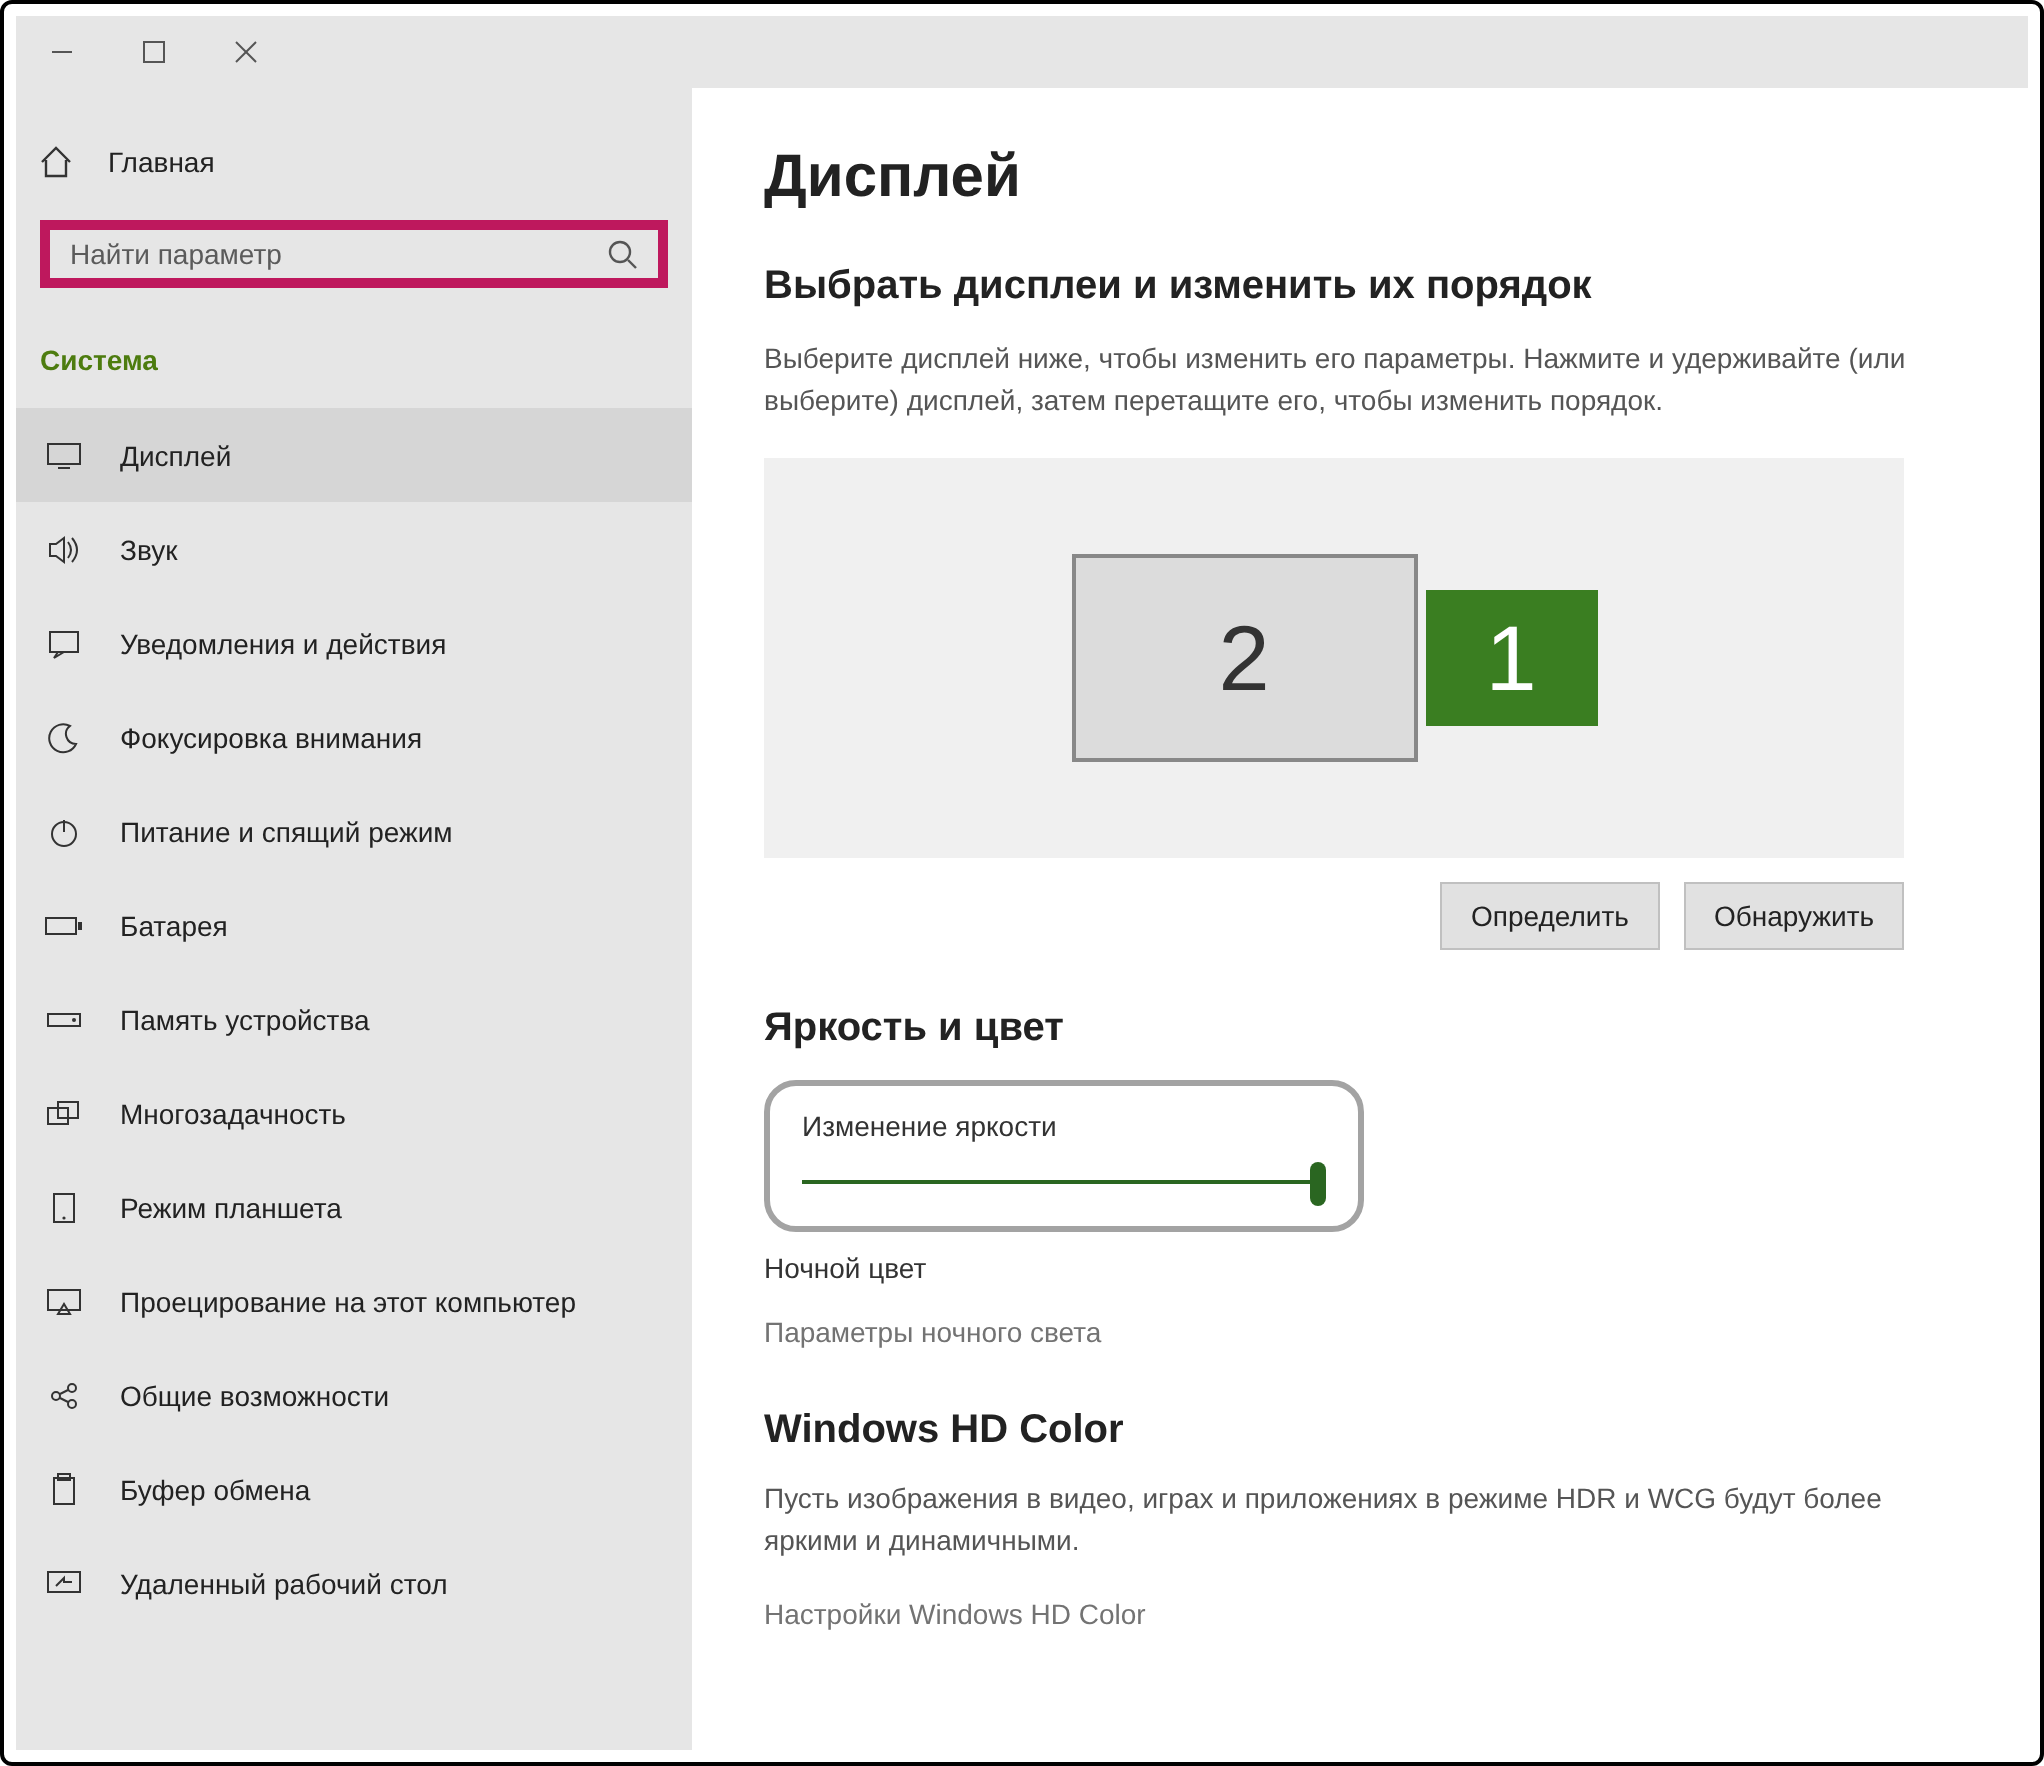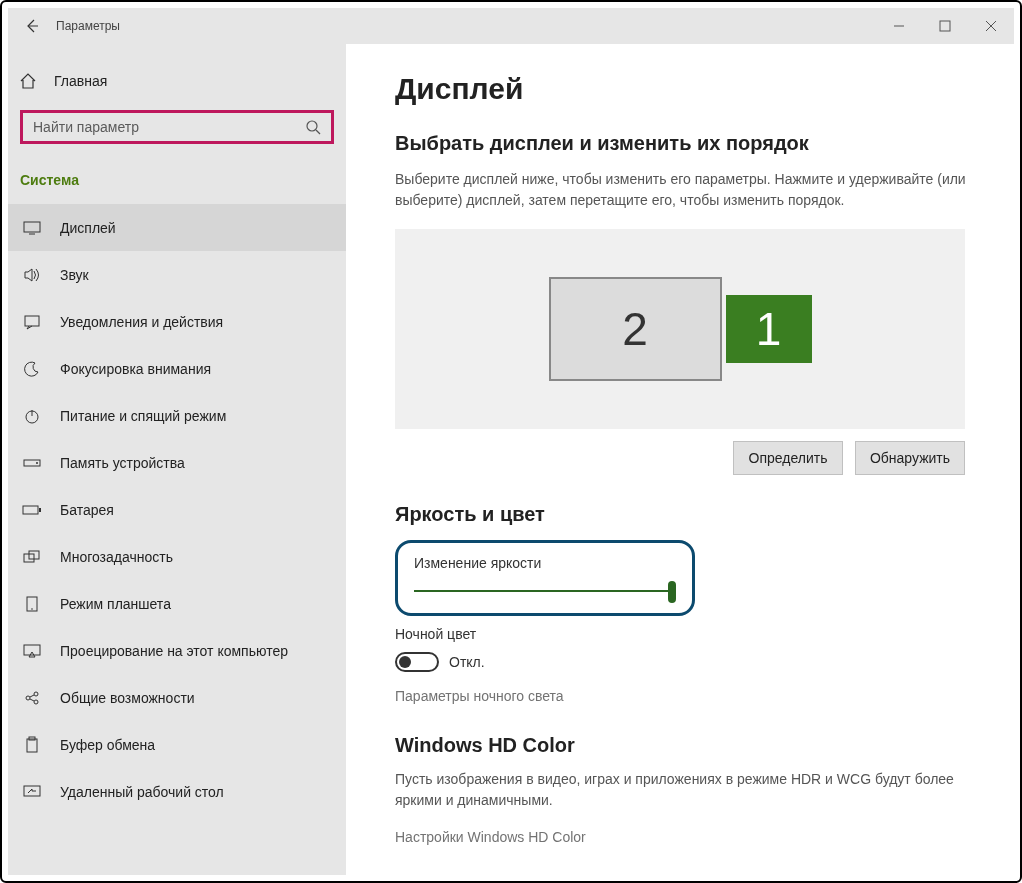--- a/index.html
+++ b/index.html
@@ -6,74 +6,65 @@
   body { font-family: "Segoe UI", Tahoma, sans-serif; background: #fff; }
   .frame { width: 1022px; height: 883px; border: 2px solid #000; border-radius: 6px; position: relative; overflow: hidden; }
   .window { position: absolute; inset: 6px; background: #fff; display: flex; flex-direction: column; }
   .titlebar { height: 36px; display: flex; align-items: center; justify-content: space-between; background: #e6e6e6; }
   .titlebar-left { display: flex; align-items: center; height: 100%; }
   .back-btn { width: 48px; height: 100%; display: flex; align-items: center; justify-content: center; color: #333; }
   .app-title { font-size: 12px; color: #444; }
   .win-controls { display: flex; }
   .win-btn { width: 46px; height: 36px; display: flex; align-items: center; justify-content: center; }
   .win-btn svg { stroke: #555; }
-  .body { flex: 1; display: flex; overflow: hidden; gap: 13px; }
+  .body { flex: 1; display: flex; overflow: hidden; }
   .sidebar { width: 338px; background: #e6e6e6; padding: 18px 0 0 0; overflow-y: auto; }
   .home { display: flex; align-items: center; gap: 16px; padding: 10px 8px 10px 10px; margin: 0 0 10px 0; }
   .home .icon { width: 20px; display:flex; justify-content:center; }
   .home .lbl { font-size: 14px; color: #222; }
-  .search { margin: 6px 12px 18px 12px; height: 34px; border: 3px solid #be185d; background: #e6e6e6; display: flex; align-items: center; padding: 0 10px; }
+  .search { margin: 6px 12px 18px 12px; height: 34px; border: 5px solid #be185d; background: #e6e6e6; display: flex; align-items: center; padding: 0 10px; }
   .search input { flex: 1; border: none; outline: none; background: transparent; font-size: 14px; color: #333; }
   .search input::placeholder { color: #5b5b5b; }
   .search .mag { color: #555; }
   .category { font-size: 14px; font-weight: 600; color: #4d7c0f; padding: 10px 12px 16px 12px; }
   .navlist { list-style: none; }
   .navitem { display: flex; align-items: center; gap: 18px; height: 47px; padding: 0 0 0 14px; font-size: 14px; color: #222; }
   .navitem.selected { background: #d6d6d6; }
   .navitem .icon { width: 20px; display: flex; justify-content: center; color: #333; }
   .content { flex: 1; padding: 28px 36px 20px 36px; overflow-y: auto; }
   h1.page { font-size: 30px; font-weight: 600; color: #222; margin-bottom: 26px; }
   h2.sect { font-size: 20px; font-weight: 700; color: #222; margin: 10px 0 14px 0; }
   .help { font-size: 14px; color: #555; margin-bottom: 18px; line-height: 1.5; max-width: 600px; }
   .monitor-arranger { background: #f0f0f0; width: 570px; height: 200px; border: 0; display: flex; align-items: center; justify-content: center; }
   .monitors { display: flex; align-items: center; }
   .mon { display: flex; align-items: center; justify-content: center; font-size: 46px; font-weight: 300; }
   .mon2 { width: 173px; height: 104px; background: #dcdcdc; border: 2px solid #888; color: #333; }
   .mon1 { width: 86px; height: 68px; background: #3a7e21; color: #fff; margin-left: 4px; }
   .mon-buttons { width: 570px; display: flex; justify-content: flex-end; gap: 12px; margin-top: 12px; }
   .btn { min-width: 110px; height: 34px; background: #e1e1e1; border: 1px solid #c0c0c0; font-size: 14px; color: #222; }
-  .highlight-box { border: 3px solid #0c4a6e; border-radius: 16px; padding: 12px 16px 16px 16px; width: 300px; margin-top: 6px; }
+  .highlight-box { border: 3px solid #a3a3a3; border-radius: 16px; padding: 12px 16px 16px 16px; width: 300px; margin-top: 6px; }
   .slider-label { font-size: 14px; color: #333; margin-bottom: 14px; }
   .slider { position: relative; height: 12px; }
   .slider .track { position: absolute; left: 0; right: 0; top: 5px; height: 2px; background: #2a6621; }
   .slider .thumb { position: absolute; right: 0; top: 0; width: 8px; height: 22px; border-radius: 4px; background: #2a6621; transform: translateY(-4px); }
   .nightlabel { font-size: 14px; color: #333; margin-top: 10px; }
   .toggle-row { display: flex; align-items: center; gap: 10px; margin-top: 10px; }
   .toggle { width: 44px; height: 20px; border: 2px solid #333; border-radius: 12px; position: relative; }
   .toggle .knob { position: absolute; left: 2px; top: 2px; width: 12px; height: 12px; background: #333; border-radius: 50%; }
   .toggle-text { font-size: 14px; color: #333; }
   .link { font-size: 14px; color: #737373; margin-top: 16px; display: block; }
   h2.hd { font-size: 20px; font-weight: 600; margin-top: 30px; color: #222; }
   svg { display: block; }
 </style>
 </head>
 <body>
 
 <div class="frame">
 <div class="window">
   <div class="titlebar">
-    <div class="titlebar-left">
-      <div class="back-btn">
-        <svg width="16" height="16" viewBox="0 0 16 16">
-              <path d="M10 2 L4 8 L10 14" fill="none" stroke="#333" stroke-width="1.2"></path>
-              <path d="M4 8 H14" stroke="#333" stroke-width="1.2"></path>
-            </svg>
-      </div>
-      <div class="app-title">Параметры</div>
-    </div>
     <div class="win-controls">
       <div class="win-btn">
             <svg width="12" height="12">
               <line x1="1" y1="6" x2="11" y2="6" stroke-width="1"></line>
             </svg>
           </div>
       <div class="win-btn">
             <svg width="12" height="12">
               <rect x="1" y="1" width="10" height="10" fill="none" stroke-width="1"></rect>
             </svg>
@@ -150,35 +141,35 @@
           <span class="icon">
                 <svg width="16" height="16" viewBox="0 0 16 16">
                   <circle cx="8" cy="9" r="6" fill="none" stroke="#333"></circle>
                   <line x1="8" y1="2" x2="8" y2="8" stroke="#333"></line>
                 </svg>
               </span>
           <span>Питание и спящий режим</span>
         </li>
         <li class="navitem">
           <span class="icon">
+                <svg width="20" height="12" viewBox="0 0 20 12">
+                  <rect x="1" y="2" width="15" height="8" fill="none" stroke="#333"></rect>
+                  <rect x="17" y="4" width="2" height="4" fill="#333"></rect>
+                </svg>
+              </span>
+          <span>Батарея</span>
+        </li>
+        <li class="navitem">
+          <span class="icon">
                 <svg width="18" height="12" viewBox="0 0 18 12">
                   <rect x="1" y="3" width="16" height="6" fill="none" stroke="#333"></rect>
                   <circle cx="14" cy="6" r="1" fill="#333"></circle>
                 </svg>
               </span>
           <span>Память устройства</span>
-        </li>
-        <li class="navitem">
-          <span class="icon">
-                <svg width="20" height="12" viewBox="0 0 20 12">
-                  <rect x="1" y="2" width="15" height="8" fill="none" stroke="#333"></rect>
-                  <rect x="17" y="4" width="2" height="4" fill="#333"></rect>
-                </svg>
-              </span>
-          <span>Батарея</span>
         </li>
         <li class="navitem">
           <span class="icon">
                 <svg width="18" height="14" viewBox="0 0 18 14">
                   <rect x="1" y="4" width="10" height="8" fill="none" stroke="#333"></rect>
                   <rect x="6" y="1" width="10" height="8" fill="none" stroke="#333"></rect>
                 </svg>
               </span>
           <span>Многозадачность</span>
         </li>
@@ -254,26 +245,20 @@
 
       <div class="highlight-box">
         <div class="slider-label">Изменение яркости</div>
         <div class="slider">
           <div class="track"></div>
           <div class="thumb"></div>
         </div>
       </div>
 
       <div class="nightlabel">Ночной цвет</div>
-      <div class="toggle-row">
-        <div class="toggle">
-              <div class="knob"></div>
-            </div>
-        <div class="toggle-text">Откл.</div>
-      </div>
       <a class="link">Параметры ночного света</a>
 
       <h2 class="hd">Windows HD Color</h2>
       <p class="help" style="margin-top:12px">Пусть изображения в видео, играх и приложениях в режиме HDR и WCG будут более яркими и динамичными.</p>
       <a class="link" style="margin-top:6px">Настройки Windows HD Color</a>
     </div>
   </div>
 </div>
 </div>
 

